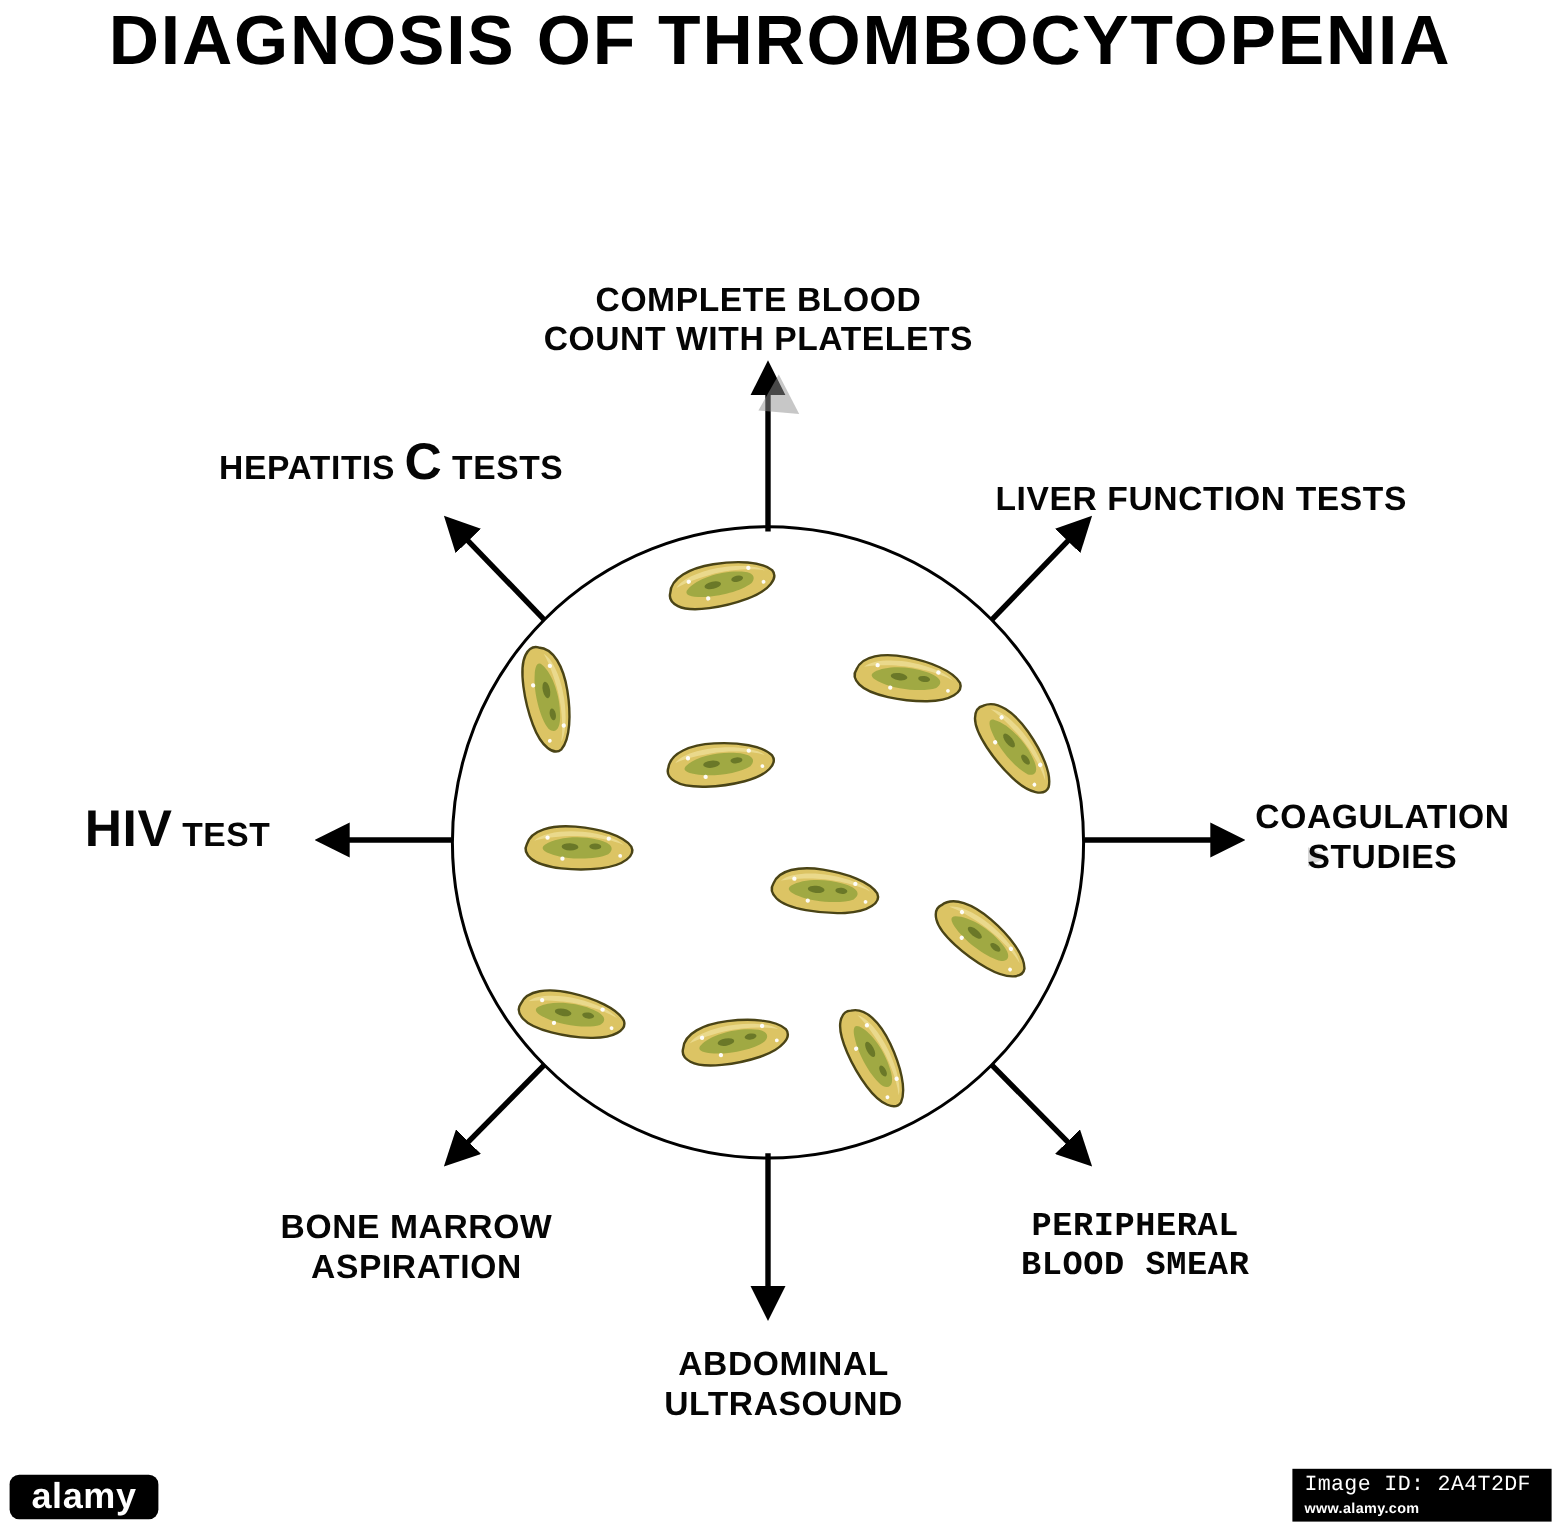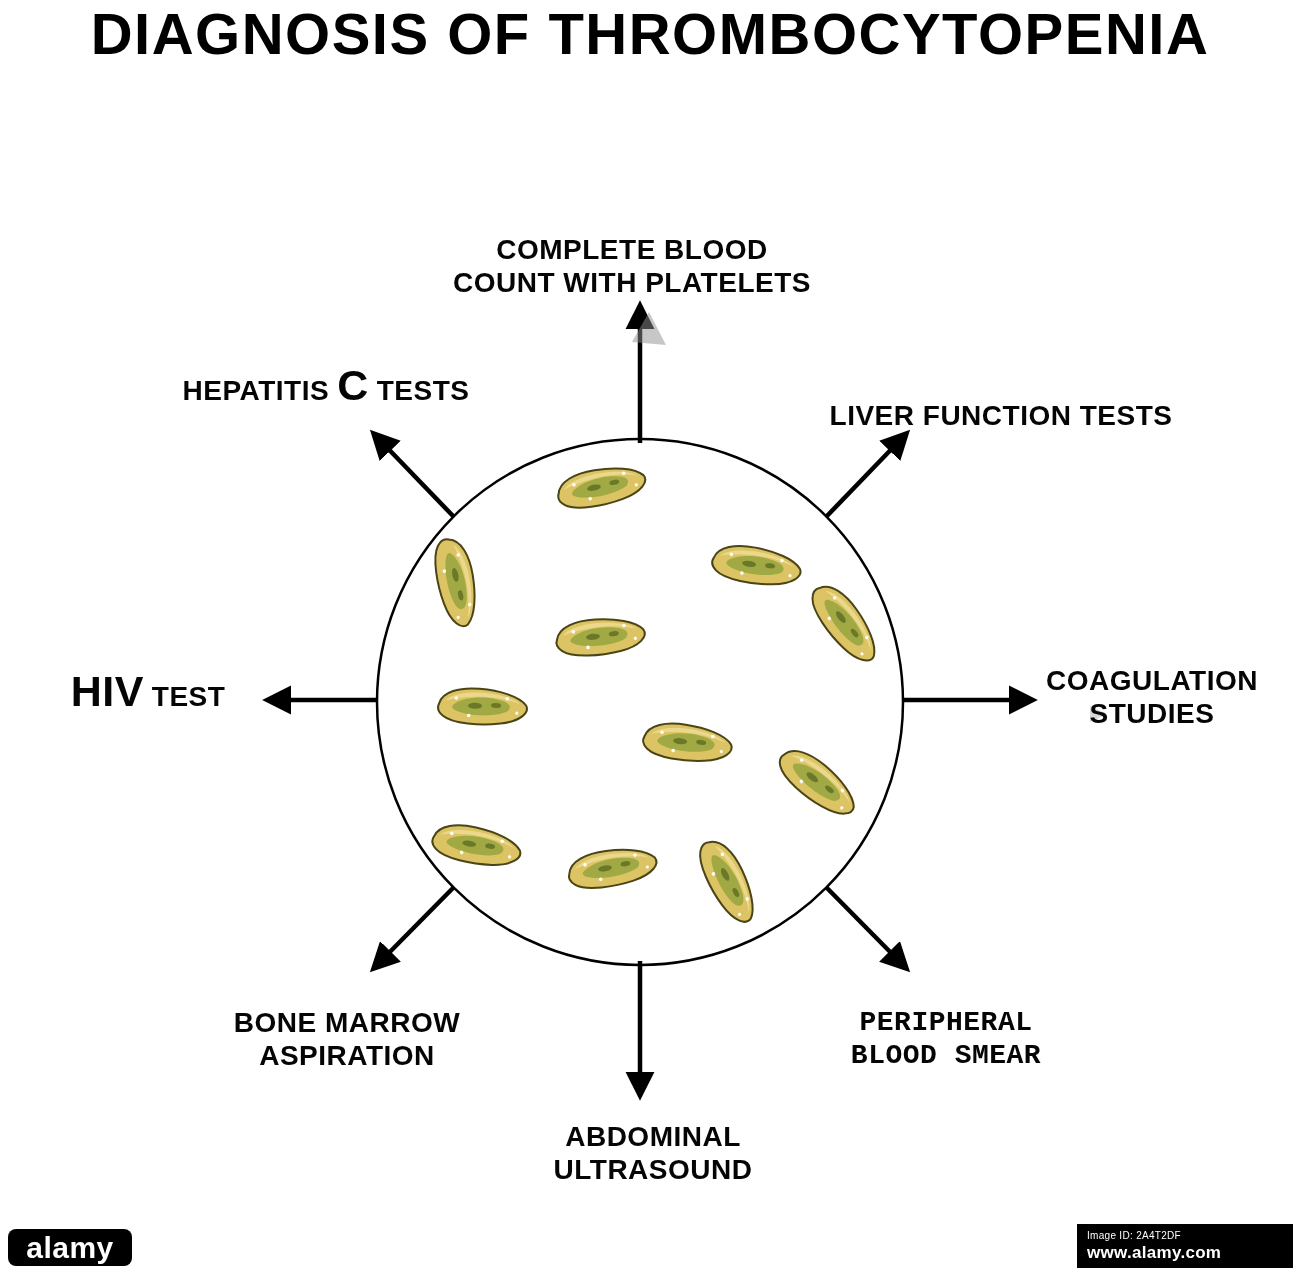--- a/index.html
+++ b/index.html
@@ -82,22 +82,22 @@
     width: 216px;
     height: 44px;
     background: #000000;
     color: #ffffff;
     display: flex;
     flex-direction: column;
     justify-content: center;
     padding: 4px 10px;
     gap: 2px;
   }
-  .wm-id .id-line  { font-size: 10px; letter-spacing: 0.3px; }
-  .wm-id .url-line { font-size: 17px; font-weight: 700; letter-spacing: 0.3px; }
+  .wm-id .id-line  { font-size: 18px; letter-spacing: 0.3px; font-family: Liberation Mono, monospace; }
+  .wm-id .url-line { font-size: 12px; font-weight: 700; letter-spacing: 0.3px; }
 </style>
 </head>
 <body>
 
 <div class="canvas">
 
   <div class="title">DIAGNOSIS OF THROMBOCYTOPENIA</div>
 
   <svg class="diagram" width="1300" height="1271" viewBox="0 0 1300 1271">
     <defs>

